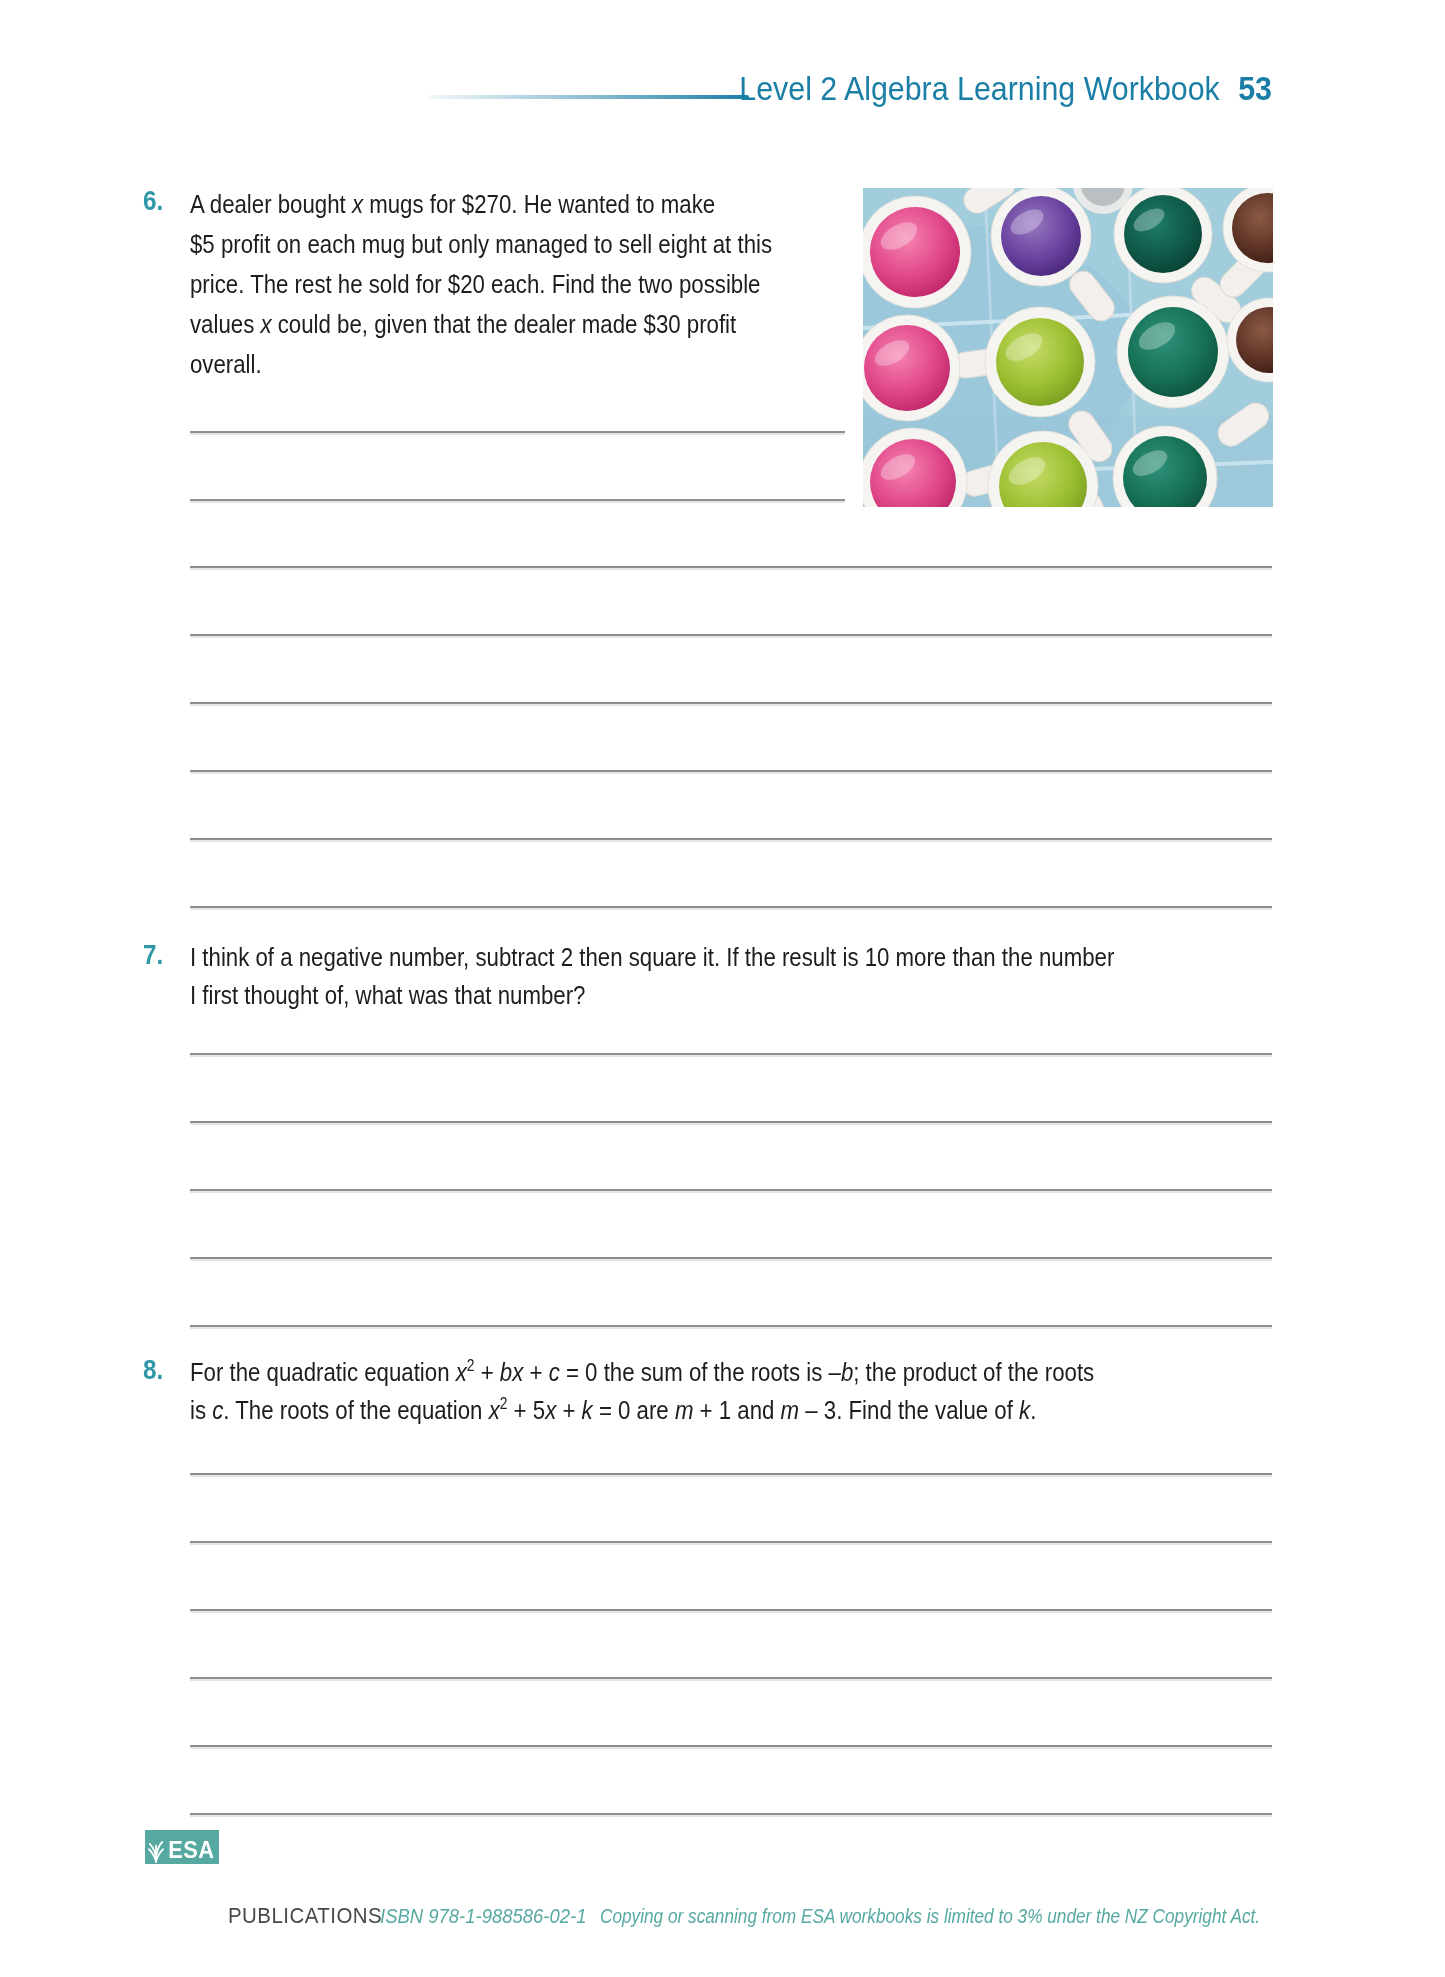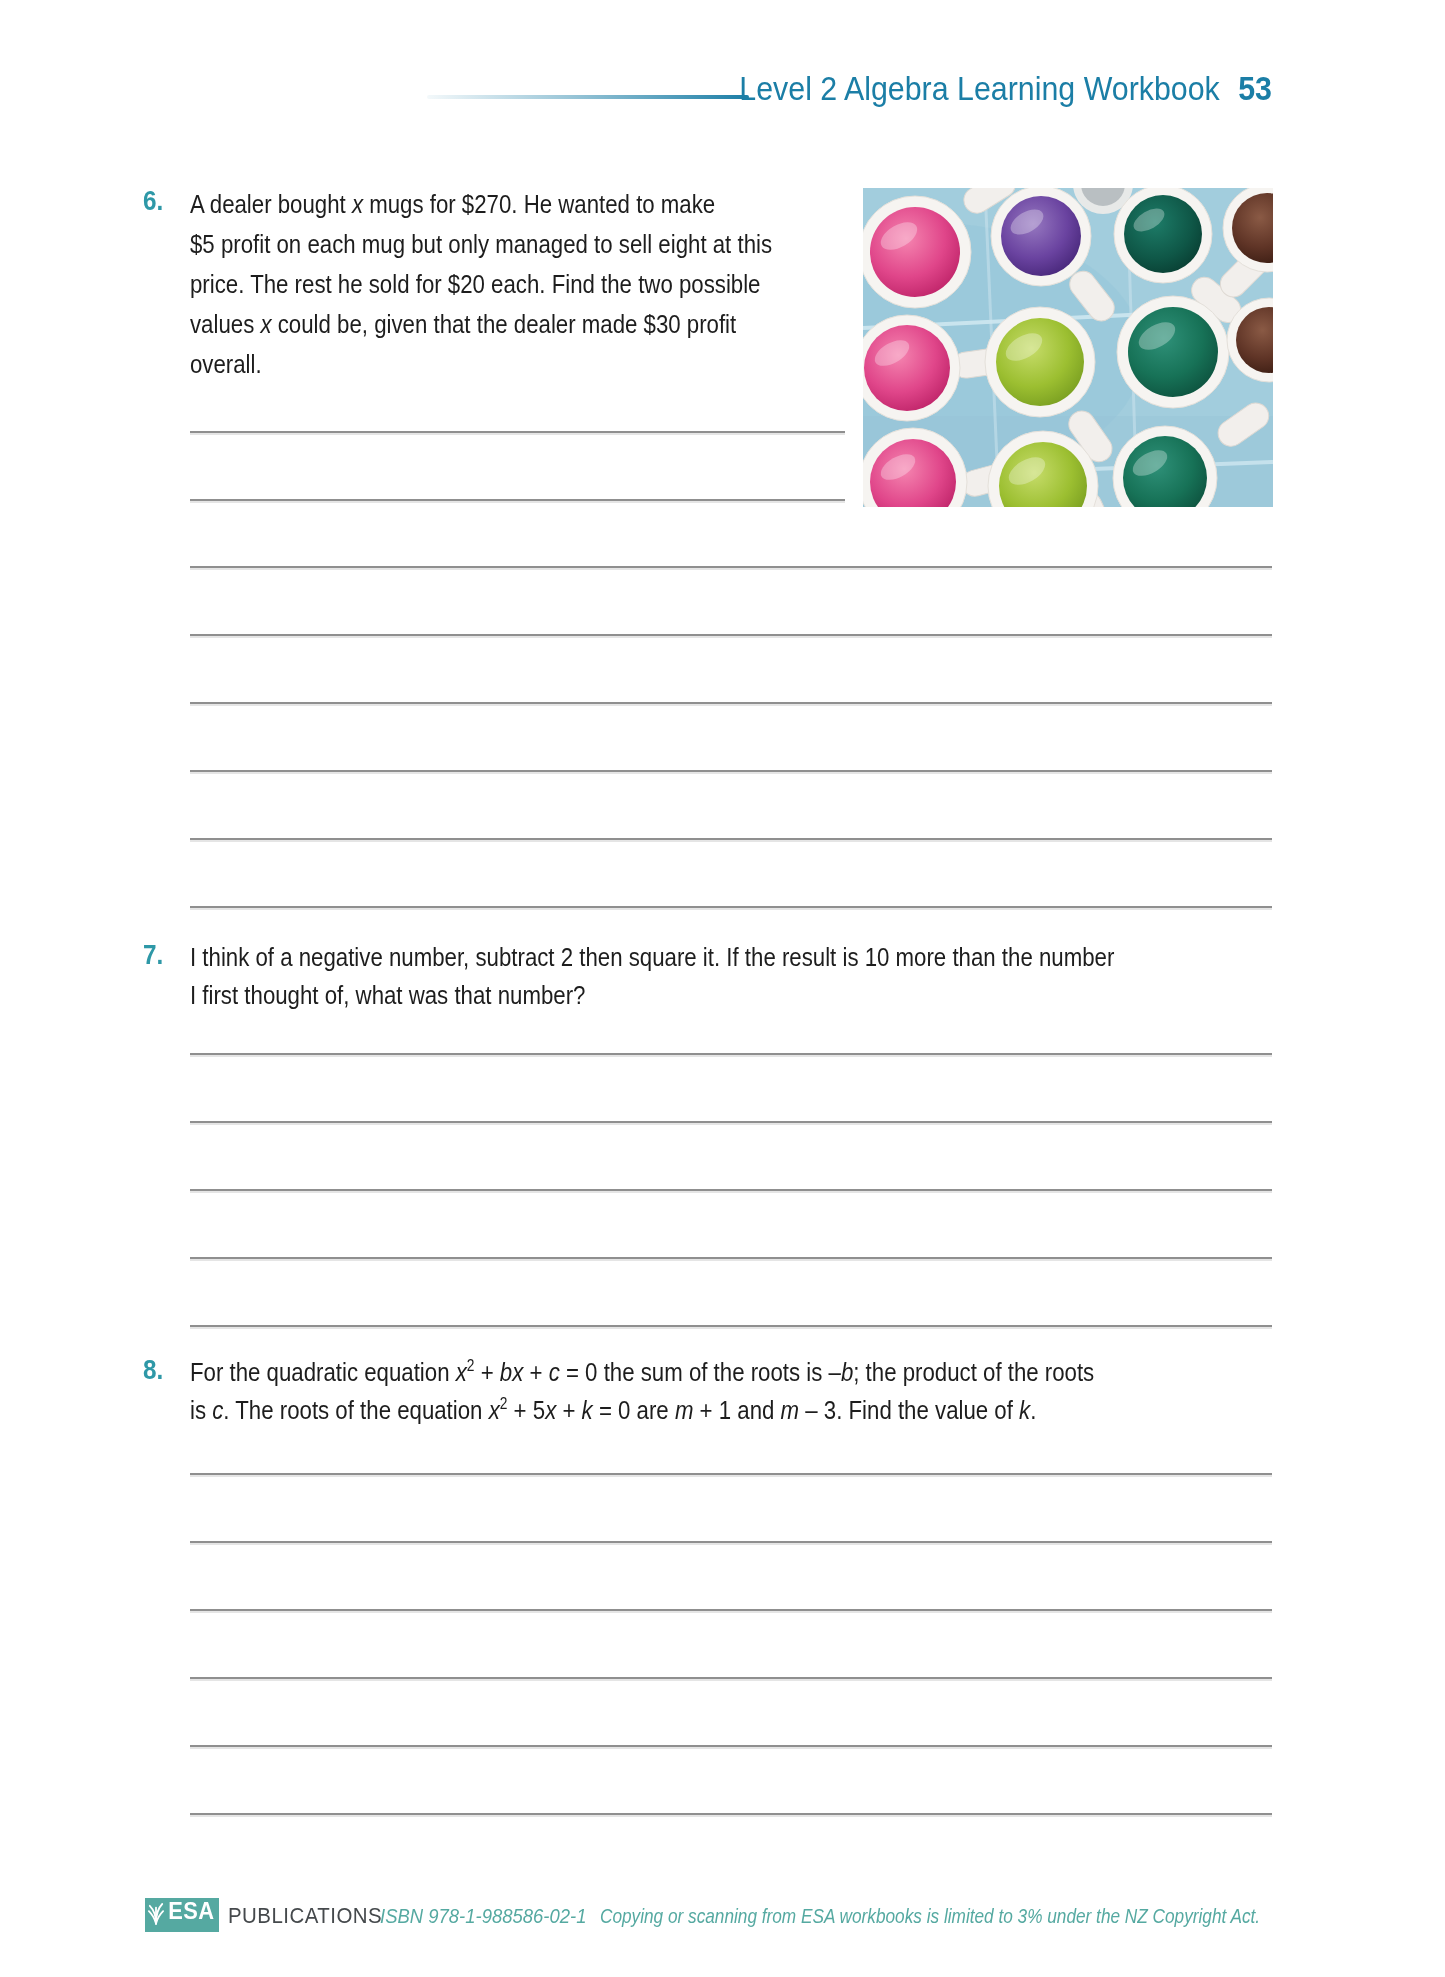--- a/index.html
+++ b/index.html
@@ -36,22 +36,22 @@
     position:absolute;height:2px;background:#8f8f8f;
     box-shadow:0 2px 0 rgba(0,0,0,0.10);
   }
   .ans.full{left:190px;width:1082px;}
   .ans.short{left:190px;width:655px;}
   
   .photo{position:absolute;left:863px;top:188px;width:410px;height:319px;overflow:hidden;}
   .photo svg{display:block;}
   
   .logo{
-    position:absolute;left:145px;top:1898px;width:74px;height:34px;background:#55a9a1;
-    display:flex;align-items:flex-start;justify-content:center;gap:3px;
+    position:absolute;left:145px;top:1830px;width:74px;height:34px;background:#55a9a1;
+    display:flex;align-items:flex-end;justify-content:center;gap:3px;
   }
   .logo span{color:#ffffff;font-weight:bold;font-size:23px;letter-spacing:0.5px;transform:scaleX(0.95);}
   .pubs{
     position:absolute;left:228px;top:1898px;height:34px;line-height:35px;font-size:22px;
     color:#45494c;letter-spacing:0.5px;white-space:nowrap;transform:scaleX(0.93);transform-origin:0 0;
   }
   .isbn{
     position:absolute;left:380px;top:1898px;height:34px;line-height:35px;font-size:21px;
     color:#55a9a1;font-style:italic;white-space:nowrap;transform:scaleX(0.88);transform-origin:0 0;
   }

